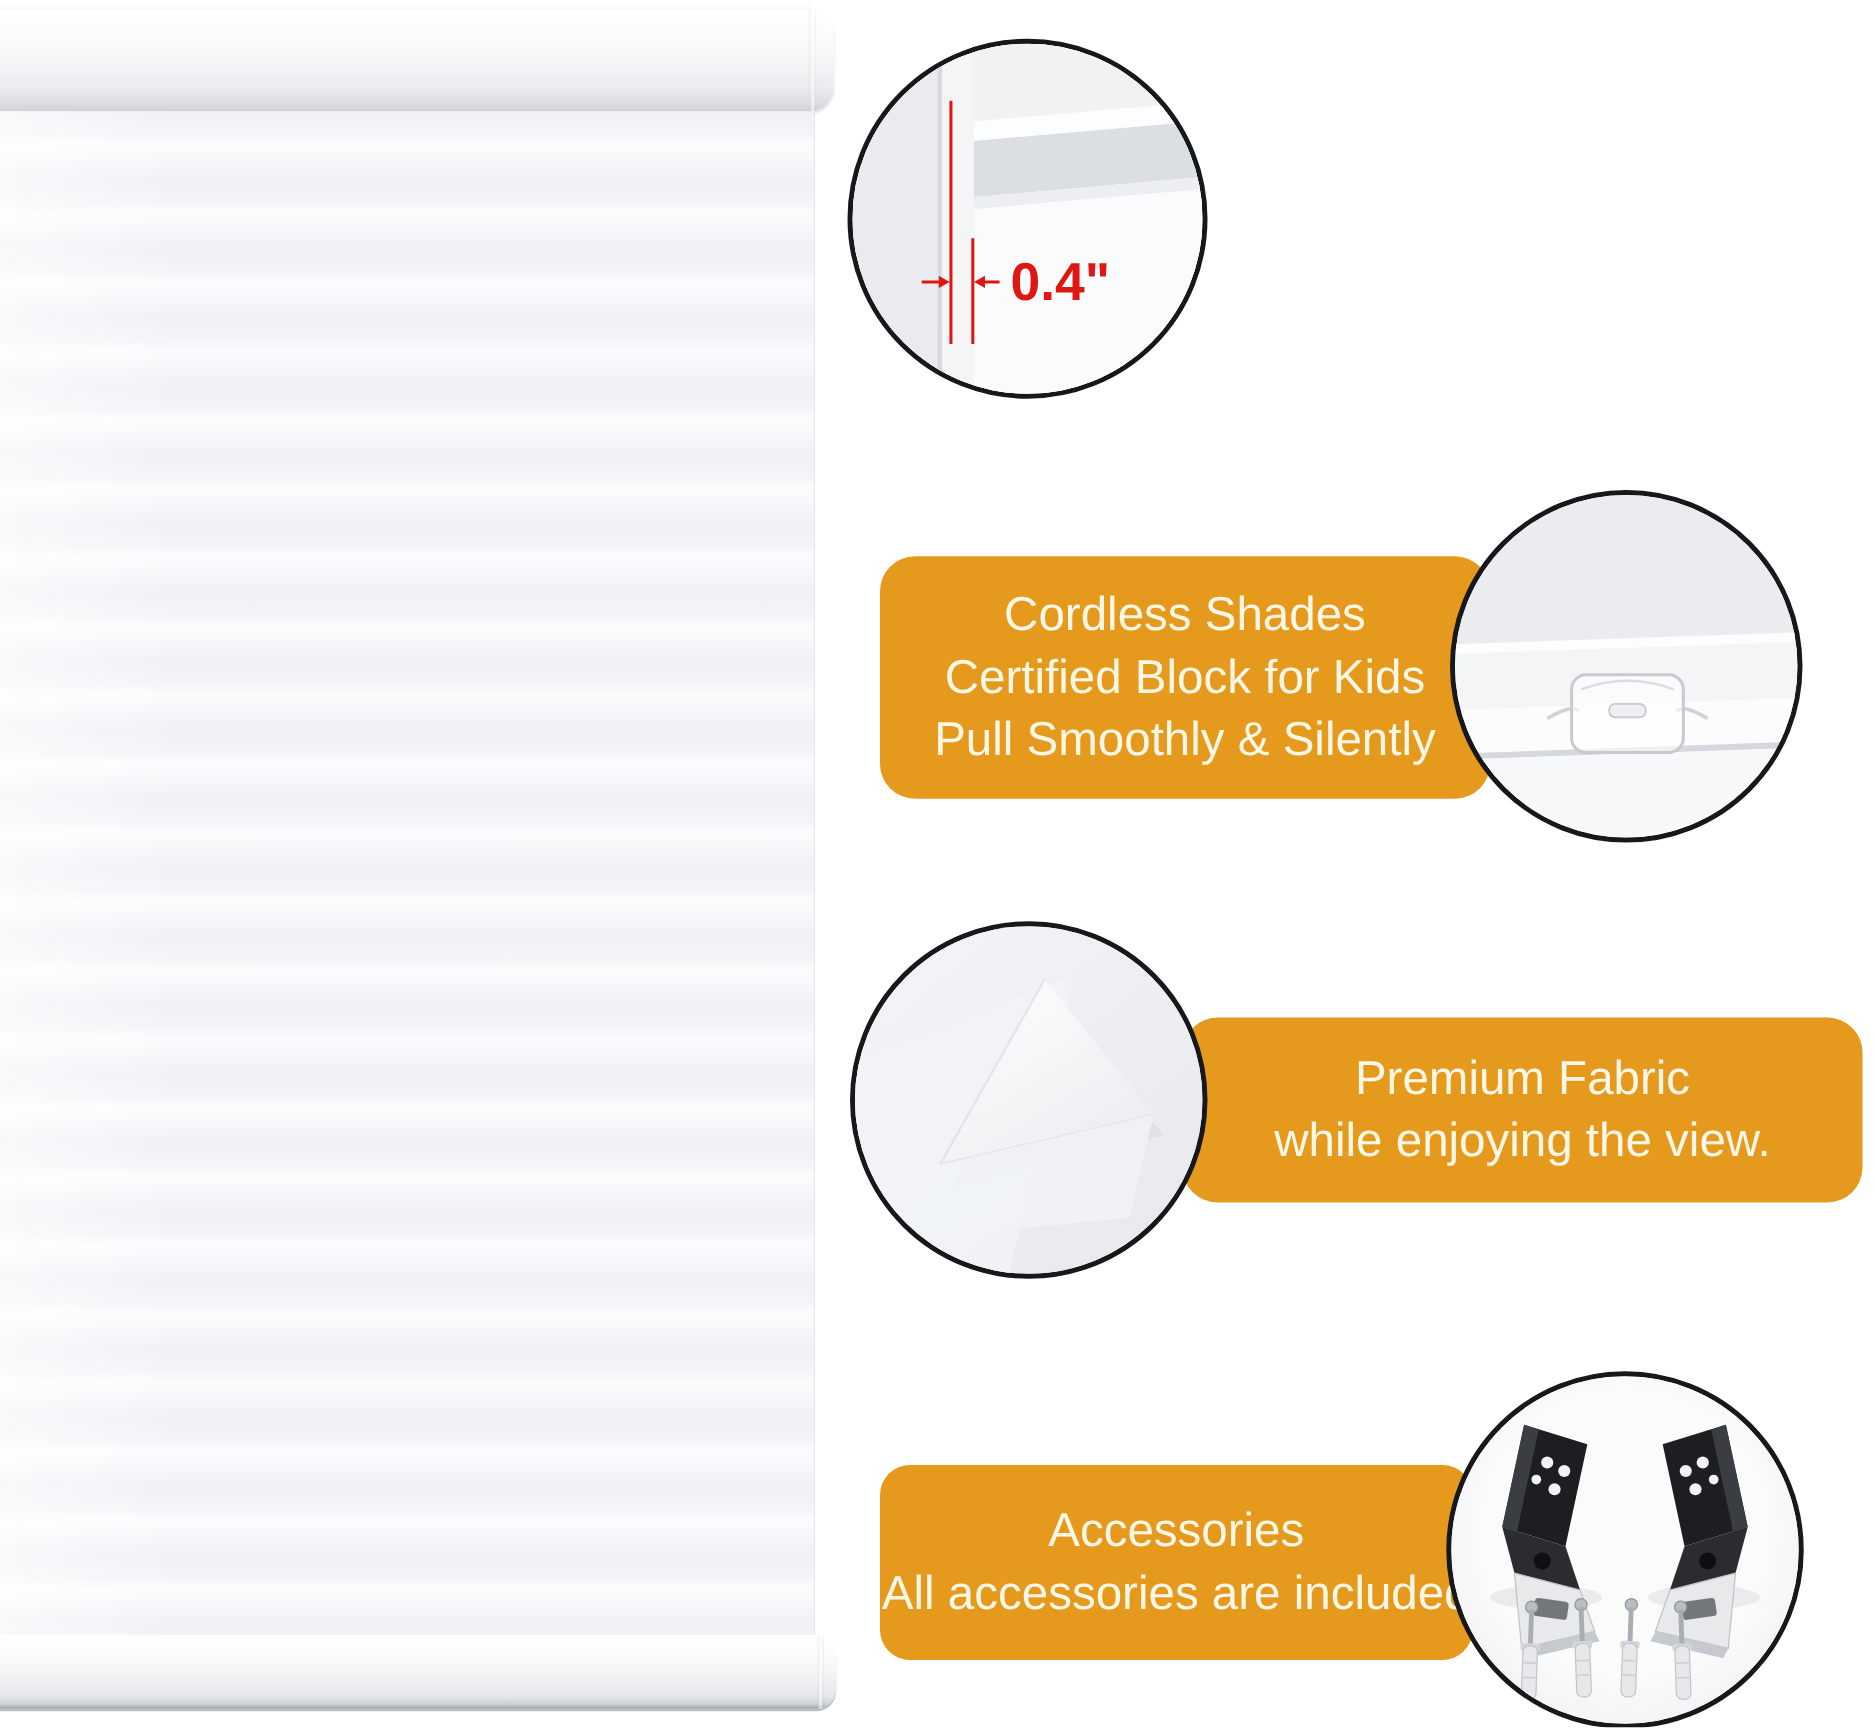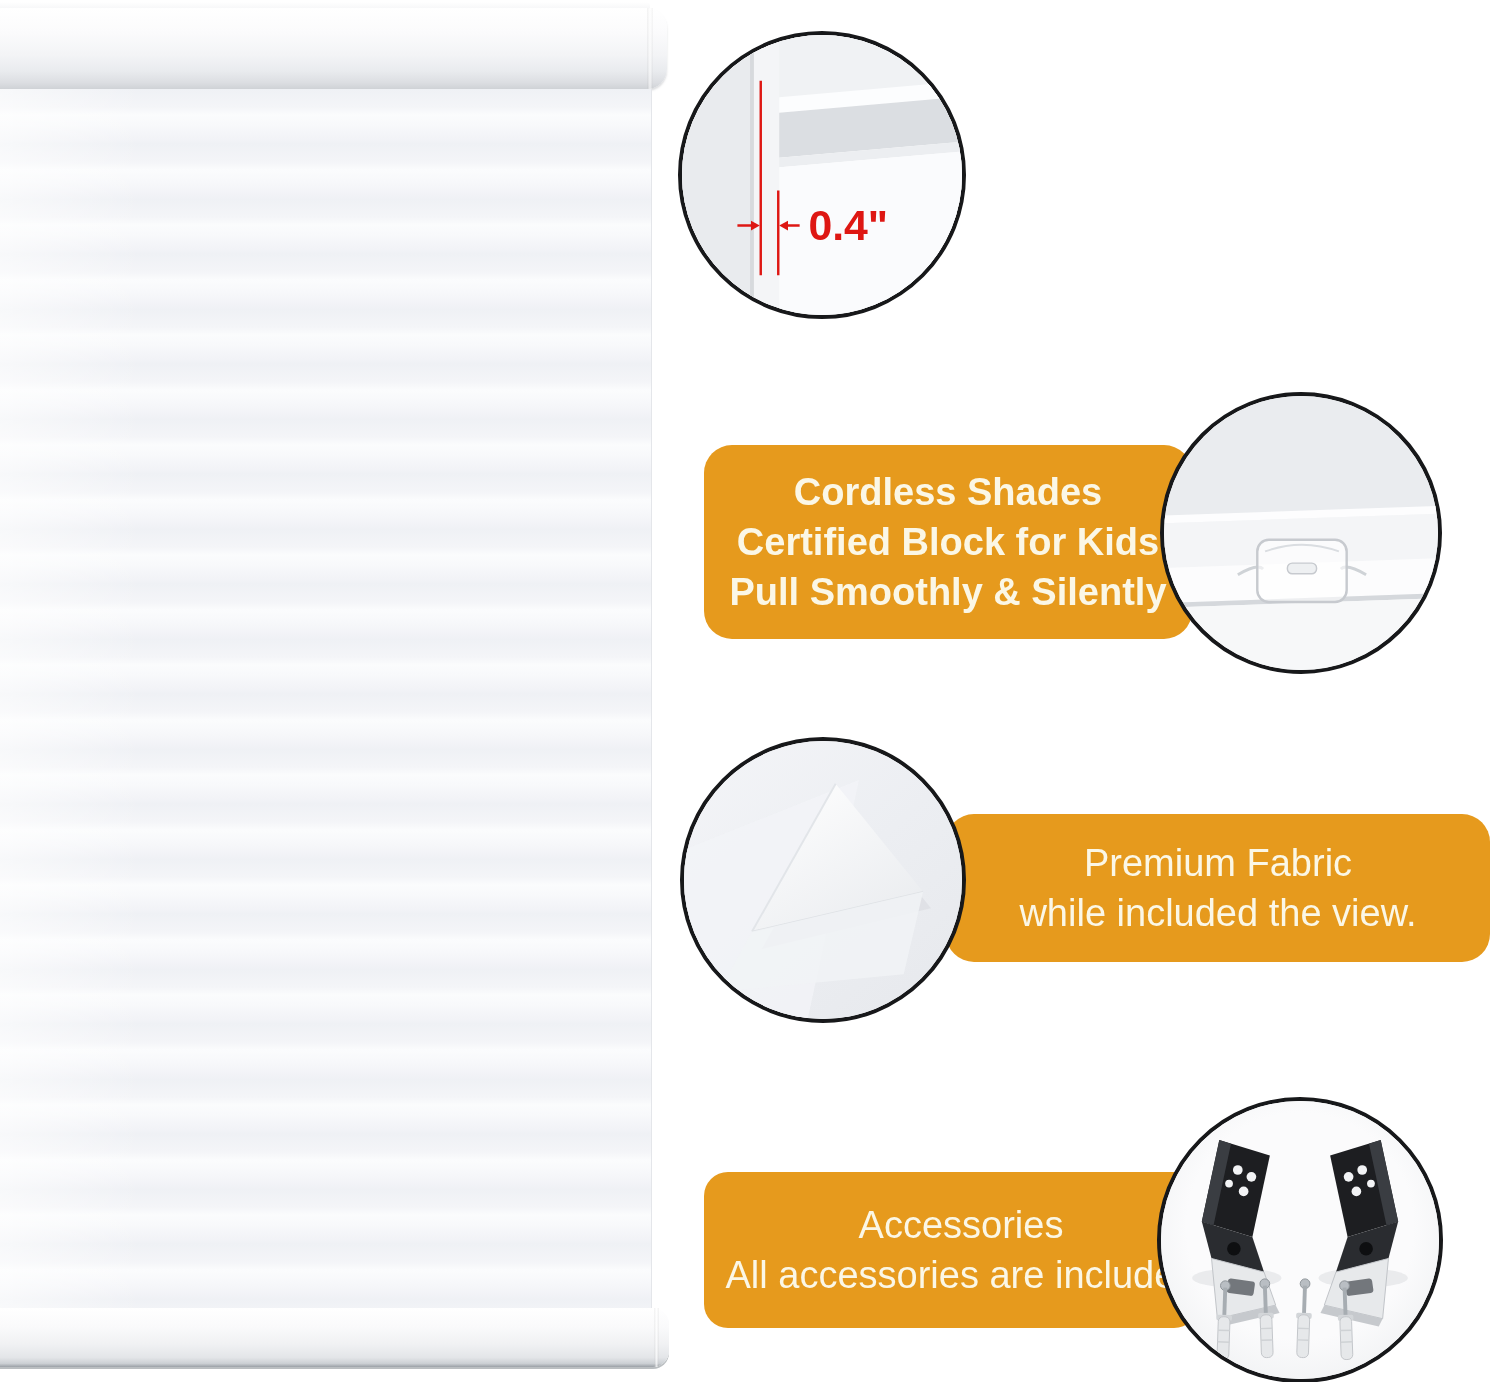--- a/index.html
+++ b/index.html
@@ -89,21 +89,21 @@
         <line x1="99" y1="160" x2="99" y2="247"></line>
         <line x1="57" y1="196" x2="74" y2="196"></line>
         <line x1="121" y1="196" x2="106" y2="196"></line>
       </g>
       <polygon points="80,196 71,191 71,201" fill="#DE1713"></polygon>
       <polygon points="100,196 109,191 109,201" fill="#DE1713"></polygon>
       <text x="130" y="211" class="measure-text">0.4"</text>
     </svg>
   </div>
 
-  <div class="banner" style="left:704px;top:445px;width:488px;height:194px;border-radius:28px;font-weight:bold;">
+  <div class="banner" style="left:704px;top:445px;width:488px;height:194px;border-radius:28px;">
     <div class="line">Cordless Shades</div>
     <div class="line">Certified Block for Kids</div>
     <div class="line">Pull Smoothly &amp; Silently</div>
   </div>
   <div class="bubble" style="left:1160px;top:392px;width:282px;height:282px;">
     <svg viewBox="0 0 282 282">
       <g transform="rotate(-2 141 141)">
         <rect x="-20" y="-20" width="322" height="140" fill="#eaecef"></rect>
         <rect x="-20" y="118" width="322" height="8" fill="#fdfdfe"></rect>
         <rect x="-20" y="126" width="322" height="46" fill="#f4f5f7"></rect>
@@ -116,21 +116,21 @@
         <path d="M112 36 Q 92 24 86 30" fill="none" stroke="#cfd3d7" stroke-width="3"></path>
         <rect x="0" y="0" width="92" height="64" rx="12" fill="rgba(255,255,255,0.6)" stroke="#c7cacf" stroke-width="2.5"></rect>
         <path d="M8 12 Q 46 -2 84 12" fill="none" stroke="#dadde1" stroke-width="2"></path>
         <rect x="31" y="24" width="30" height="11" rx="5" fill="#eef0f2" stroke="#c7cacf" stroke-width="1.5"></rect>
       </g>
     </svg>
   </div>
 
   <div class="banner" style="left:946px;top:814px;width:544px;height:148px;border-radius:28px;">
     <div class="line">Premium Fabric</div>
-    <div class="line">while included the view.</div>
+    <div class="line">while enjoying the view.</div>
   </div>
   <div class="bubble" style="left:680px;top:737px;width:286px;height:286px;">
     <svg viewBox="0 0 286 286">
       <defs>
         <linearGradient id="c3bg" x1="0%" y1="0%" x2="85%" y2="100%">
           <stop offset="0%" stop-color="#f4f5f8"></stop>
             <stop offset="55%" stop-color="#eceef2"></stop>
             <stop offset="100%" stop-color="#e7e9ed"></stop>
         </linearGradient>
         <linearGradient id="flapGrad" x1="0%" y1="0%" x2="70%" y2="100%">
@@ -141,21 +141,21 @@
       <rect x="0" y="0" width="286" height="286" fill="url(#c3bg)"></rect>
       <polygon points="-20,120 180,40 120,320 -20,320" fill="#f3f4f7" opacity="0.8"></polygon>
       <polygon points="166,62 254,172 80,214" fill="#d8dbdf" opacity="0.6"></polygon>
       <polygon points="156,44 246,155 70,196" fill="url(#flapGrad)"></polygon>
       <path d="M156 44 L70 196" stroke="#e2e5e9" stroke-width="2" fill="none"></path>
       <path d="M70 196 L246 155" stroke="#dfe2e6" stroke-width="1.5" fill="none"></path>
       <polygon points="70,196 246,155 226,240 36,258" fill="#f1f3f6" opacity="0.85"></polygon>
     </svg>
   </div>
 
-  <div class="banner" style="left:704px;top:1172px;width:474px;height:156px;border-radius:24px;padding-left:20px;">
+  <div class="banner" style="left:704px;top:1172px;width:474px;height:156px;border-radius:24px;">
     <div class="line">Accessories</div>
     <div class="line">All accessories are included</div>
   </div>
   <div class="bubble" style="left:1157px;top:1097px;width:286px;height:286px;">
     <svg viewBox="0 0 286 286">
       <defs>
         <radialGradient id="c4bg" cx="50%" cy="45%" r="68%">
           <stop offset="60%" stop-color="#fbfbfc"></stop>
             <stop offset="100%" stop-color="#eceef0"></stop>
         </radialGradient>

